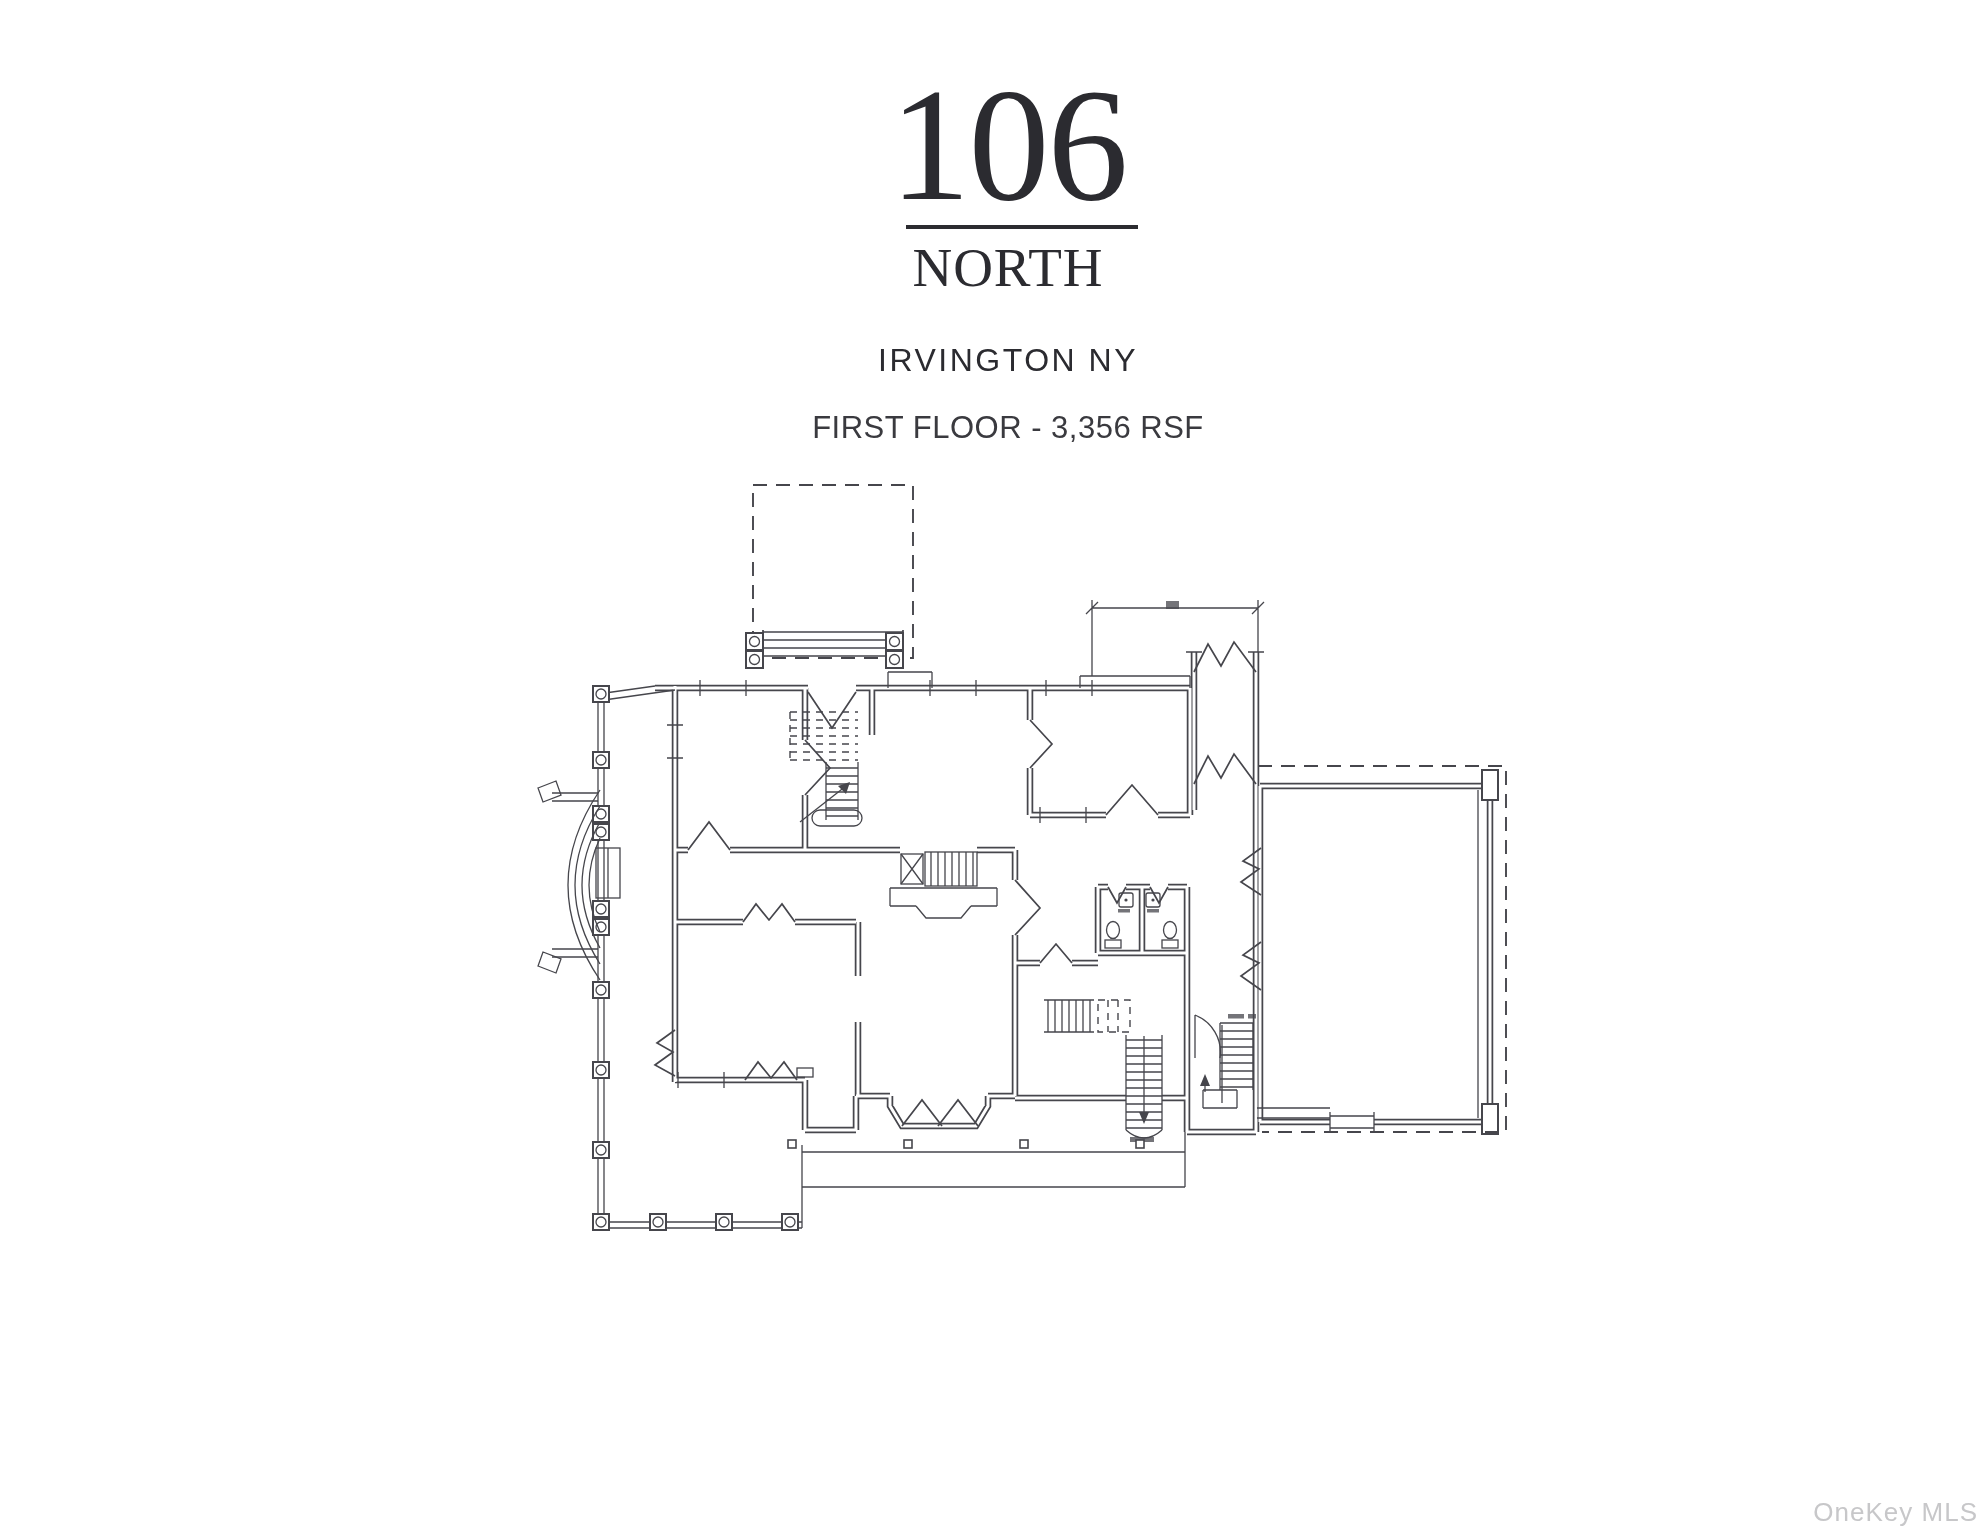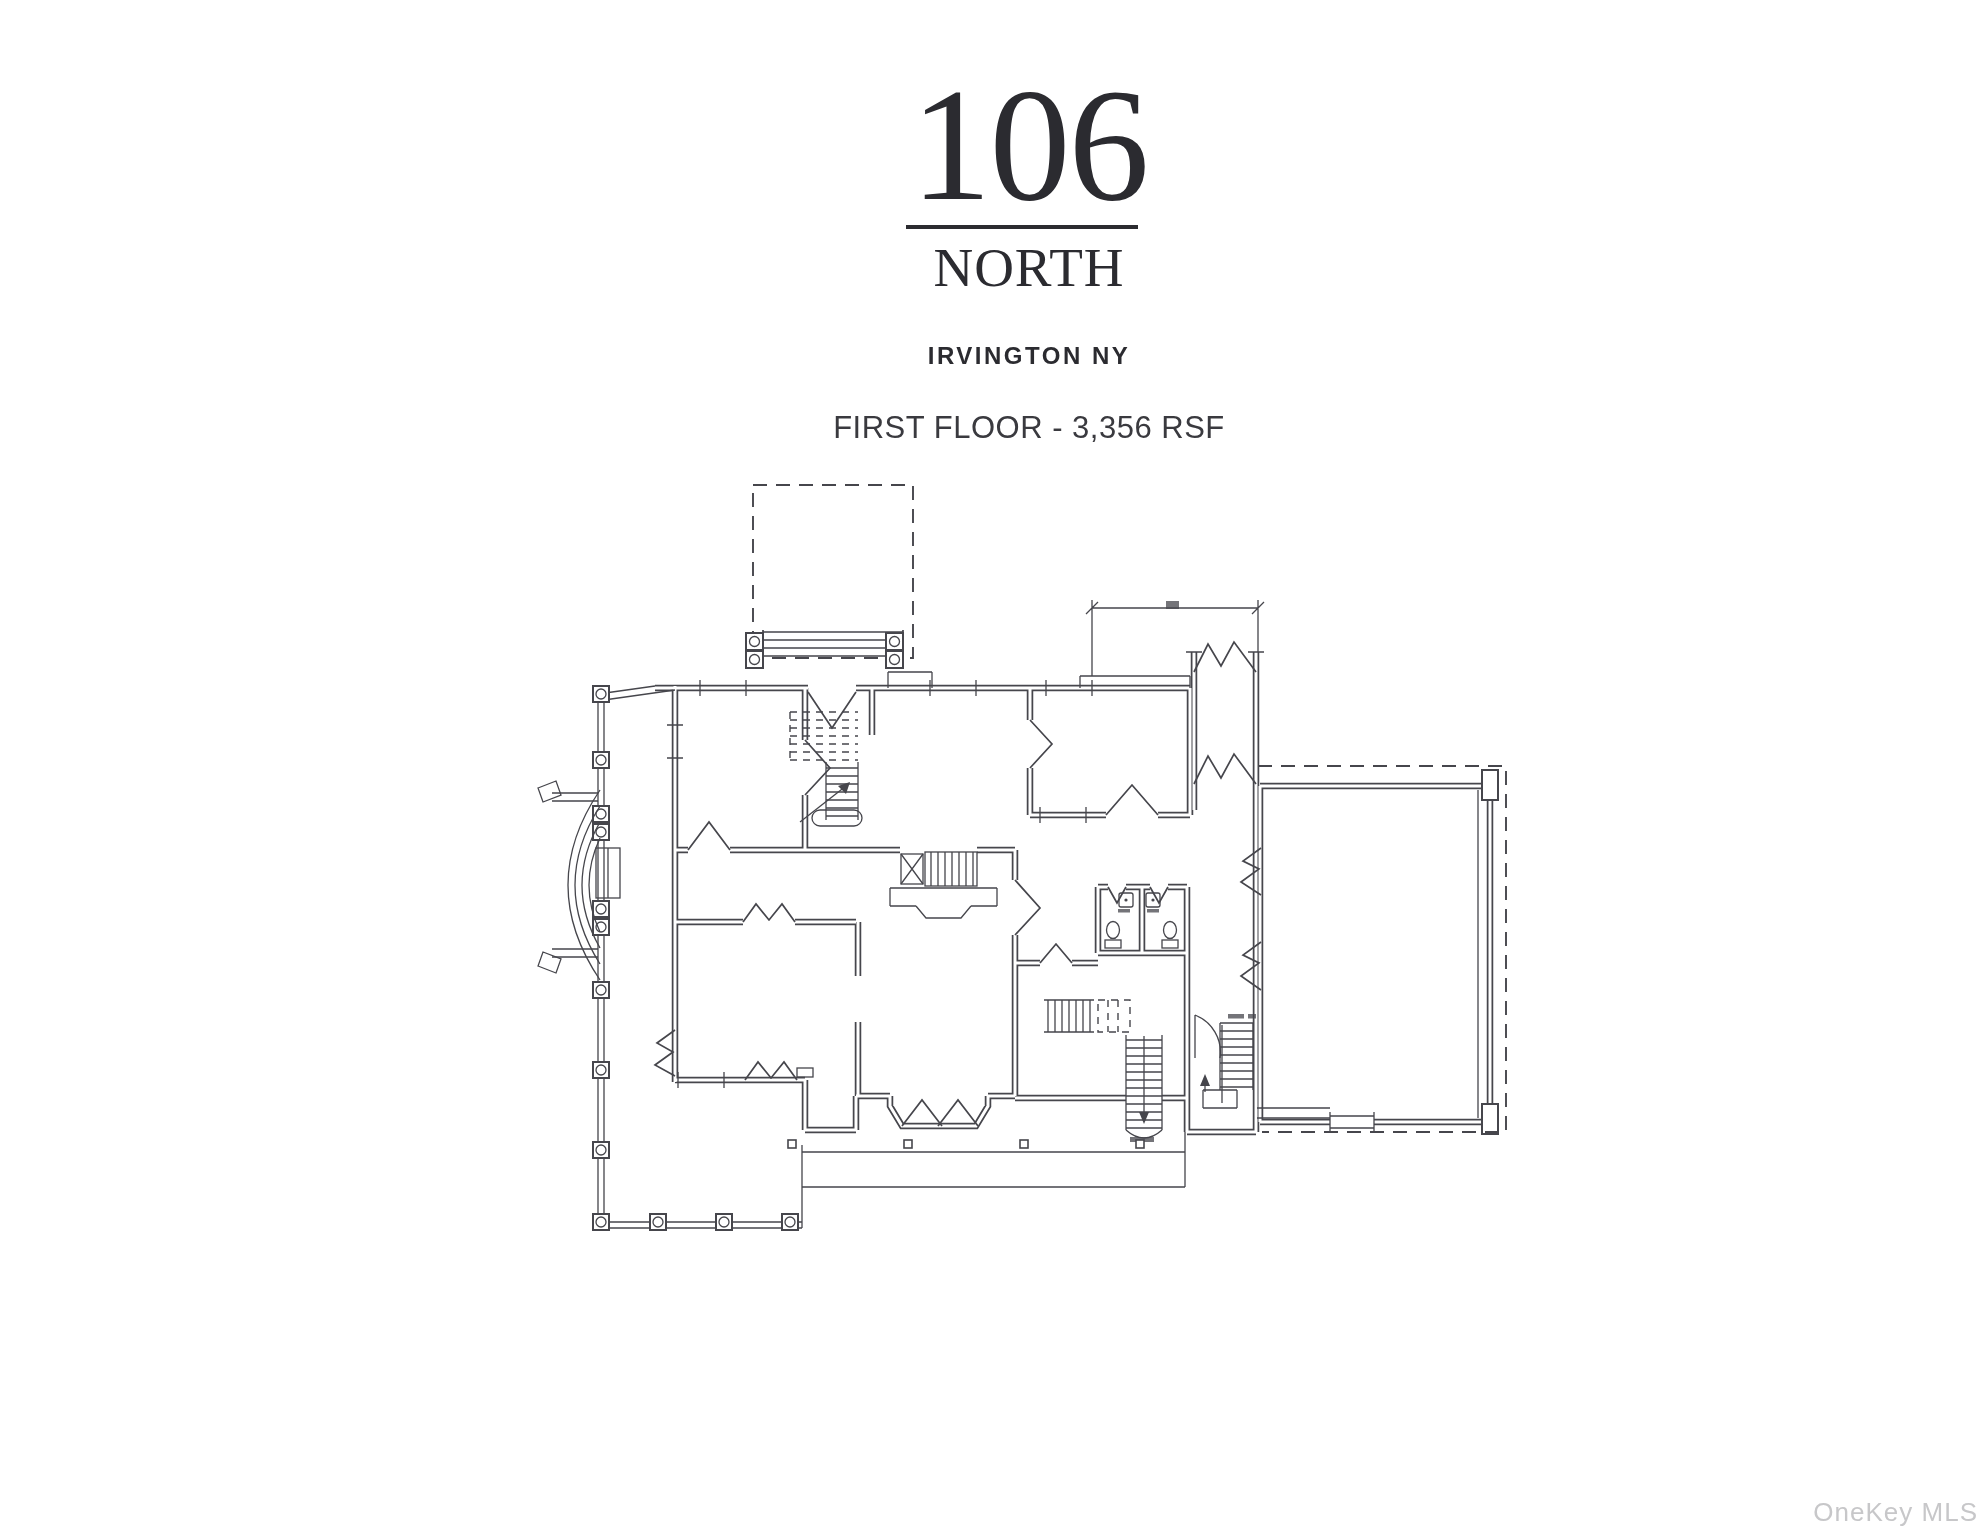--- a/index.html
+++ b/index.html
@@ -3,26 +3,26 @@
 <meta charset="utf-8">
 <style>
   :root{
     --paper:#ffffff; --ink:#46464c; --title-ink:#2b2b30; --label-ink:#3a3a3f; --watermark-ink:#c7c7c9;
   }
   *{margin:0;padding:0;box-sizing:border-box}
   html,body{width:1988px;height:1536px;overflow:hidden}
   body{background:var(--paper);font-family:"Liberation Sans",sans-serif;position:relative}
   .page{position:absolute;inset:0;background:var(--paper)}
   .title-block{position:absolute;top:0;left:0;width:100%;height:460px}
-  .tb{position:absolute;left:1029px;transform:translateX(-50%);white-space:nowrap;color:var(--title-ink);text-align:right}
+  .tb{position:absolute;left:1008px;transform:translateX(-50%);white-space:nowrap;color:var(--title-ink);text-align:right}
   .addr-number{top:64px;font-family:"Liberation Serif",serif;font-size:162px;line-height:1;letter-spacing:-2px;font-weight:400}
   .title-underline{position:absolute;left:906px;top:225px;width:232px;height:4px;background:var(--title-ink)}
   .addr-line1{top:240px;font-family:"Liberation Serif",serif;font-size:55px;line-height:1;letter-spacing:1px}
   .addr-line2{top:291px;font-family:"Liberation Serif",serif;font-size:55px;line-height:1;letter-spacing:1px}
-  .addr-city{top:344px;font-size:24px;line-height:1;font-weight:700;letter-spacing:2.5px}
+  .addr-city{top:344px;font-size:32px;line-height:1;font-weight:400;letter-spacing:2.5px}
   .plan-label{top:412px;font-size:31px;line-height:1;color:var(--label-ink);letter-spacing:.5px}
   .plan-svg{position:absolute;left:0;top:0;width:1988px;height:1536px}
   .watermark{position:absolute;right:10px;bottom:8px;font-size:26px;letter-spacing:1px;color:var(--watermark-ink)}
   
   .wall-o{stroke:var(--ink);stroke-width:6.5;fill:none;stroke-linecap:butt}
   .wall-i{stroke:var(--paper);stroke-width:3;fill:none;stroke-linecap:butt}
   .ln{stroke:var(--ink);stroke-width:1.7;fill:none}
   .tn{stroke:var(--ink);stroke-width:1.3;fill:none}
   .dash{stroke:var(--ink);stroke-width:1.9;fill:none;stroke-dasharray:14 9}
   .dash2{stroke:var(--ink);stroke-width:1.4;fill:none;stroke-dasharray:7 6}

